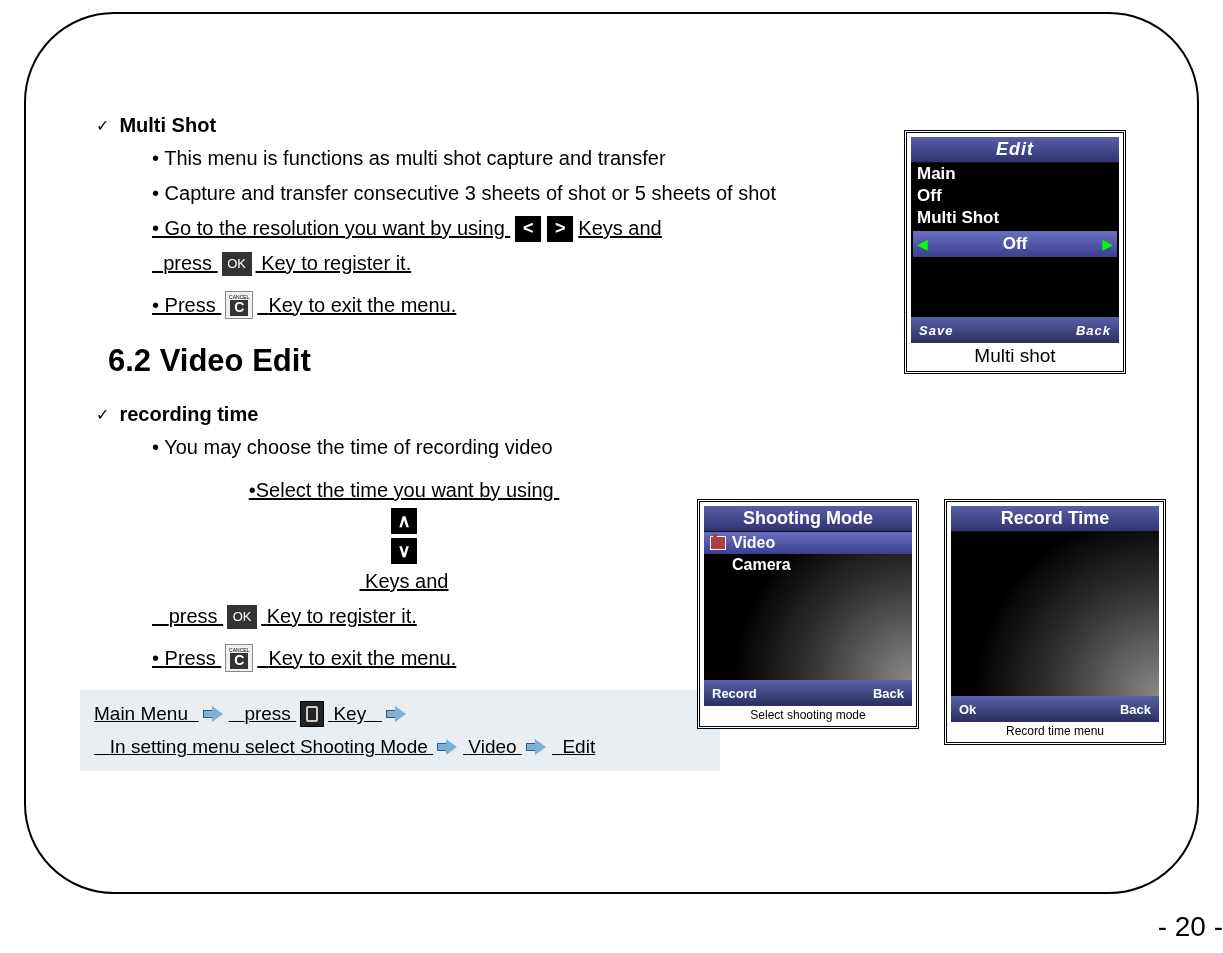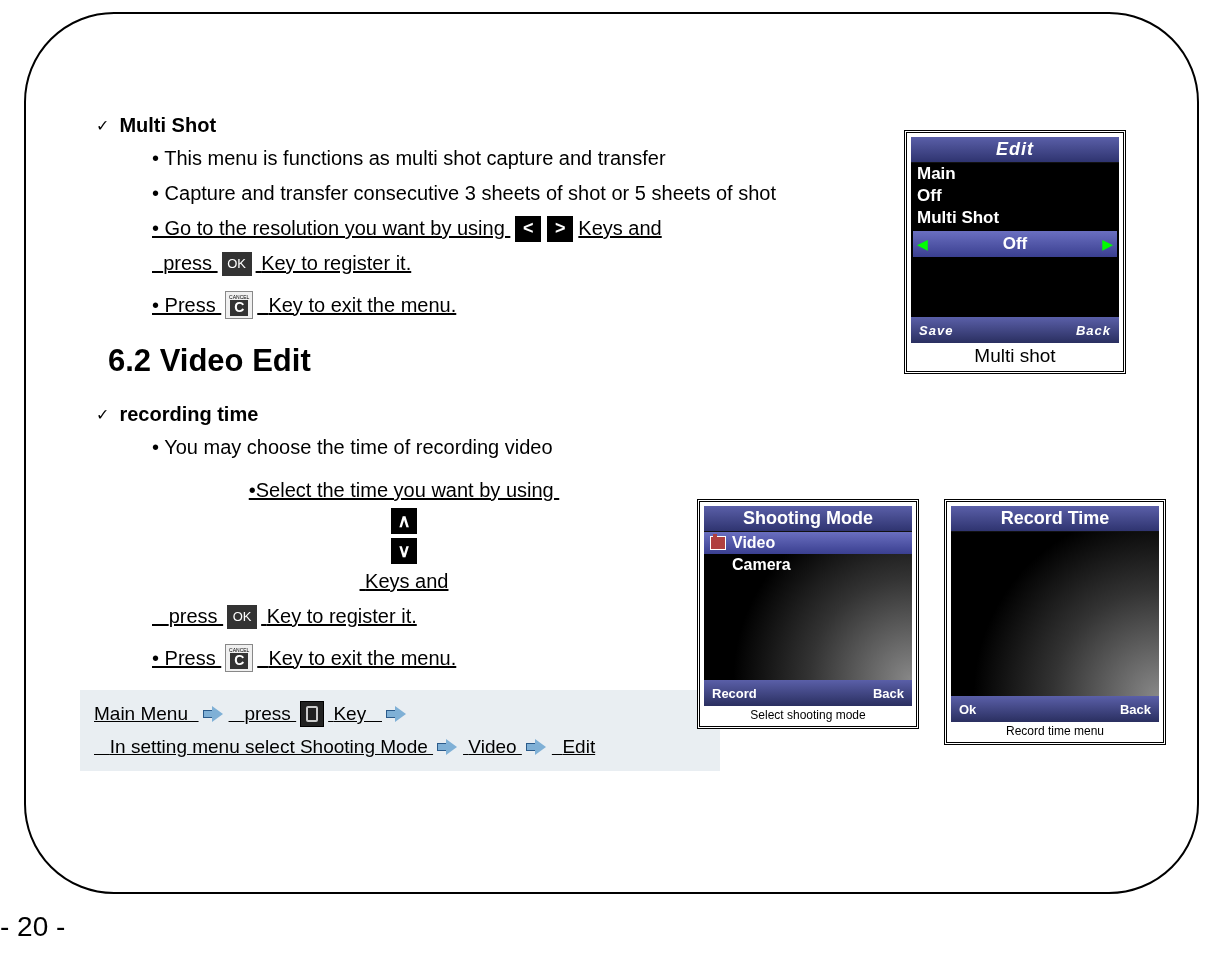--- a/index.html
+++ b/index.html
@@ -55,21 +55,21 @@
 
   .opt-row { display:flex; align-items:center; gap:6px; padding:2px 6px; color:#fff; font-weight:bold; font-size:16px; }
   .opt-row.sel { background:linear-gradient(#6a6fc0,#3a3f90); }
   .opt-icon { width:16px; height:14px; background:#b04040; border:1px solid #fff; position:relative; }
   .opt-icon::after { content:""; position:absolute; left:2px; top:-3px; width:4px; height:3px; background:#b04040; }
   .radio { width:12px; height:12px; border-radius:50%; border:2px solid #3c3; background:#000; }
   .radio.on { background:#3c3; box-shadow: inset 0 0 0 2px #000; }
   .bg-gradient { position:absolute; top:26px; left:0; right:0; bottom:26px; background: radial-gradient(circle at 100% 100%, #888 0%, #333 40%, #000 70%); z-index:0;}
   .menu-overlay { position:relative; z-index:1; }
 
-  .pagenum { position:absolute; bottom:10px; width:100%; text-align:left; font-size:28px; }
+  .pagenum { position:absolute; bottom:10px; width:100%; text-align:right; font-size:28px; }
 
   .line { display:flex; flex-wrap:wrap; align-items:center; gap:4px; }
   .textpart { white-space:pre-wrap;text-decoration:underline; }
 </style>
 </head>
 <body>
 
 <div class="page">
   <div class="frame">
     <div class="content">

